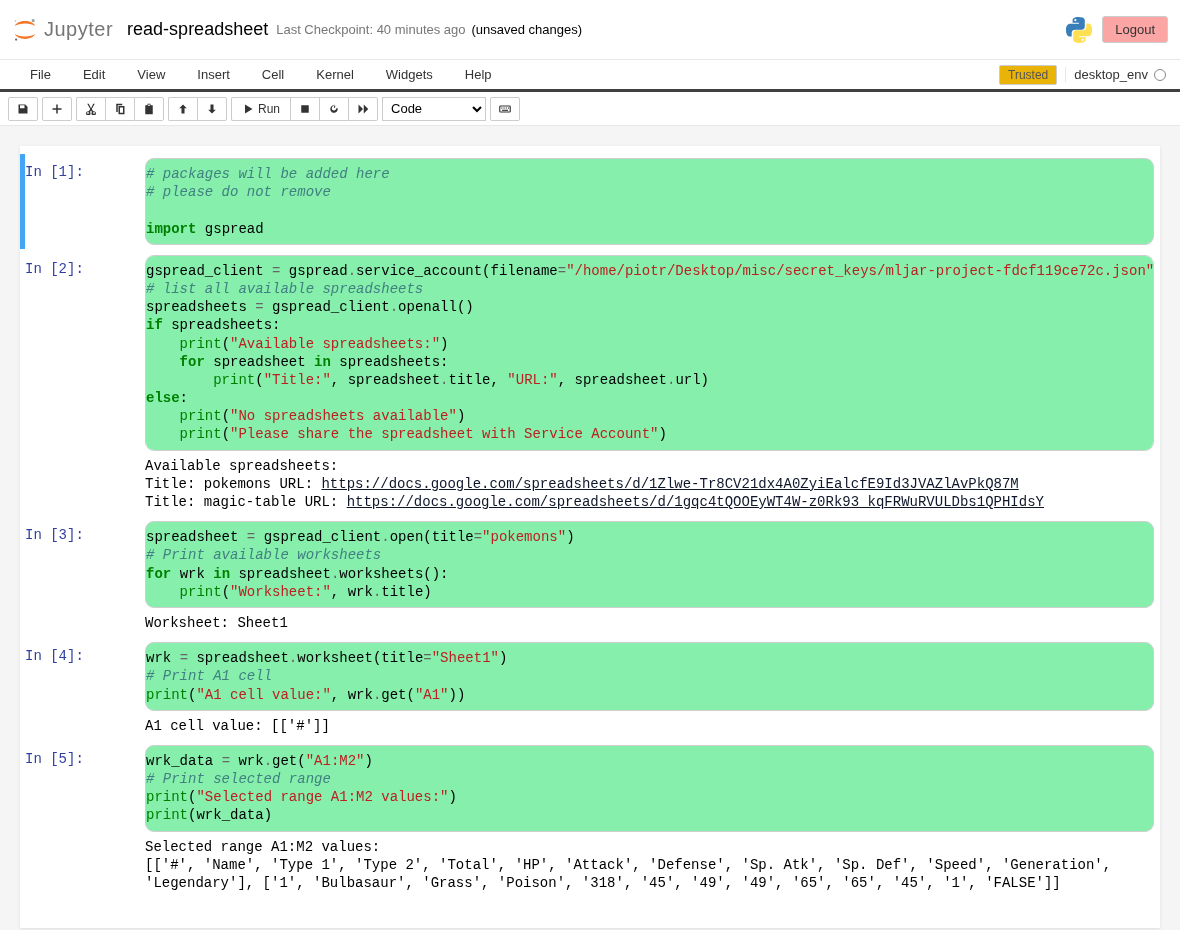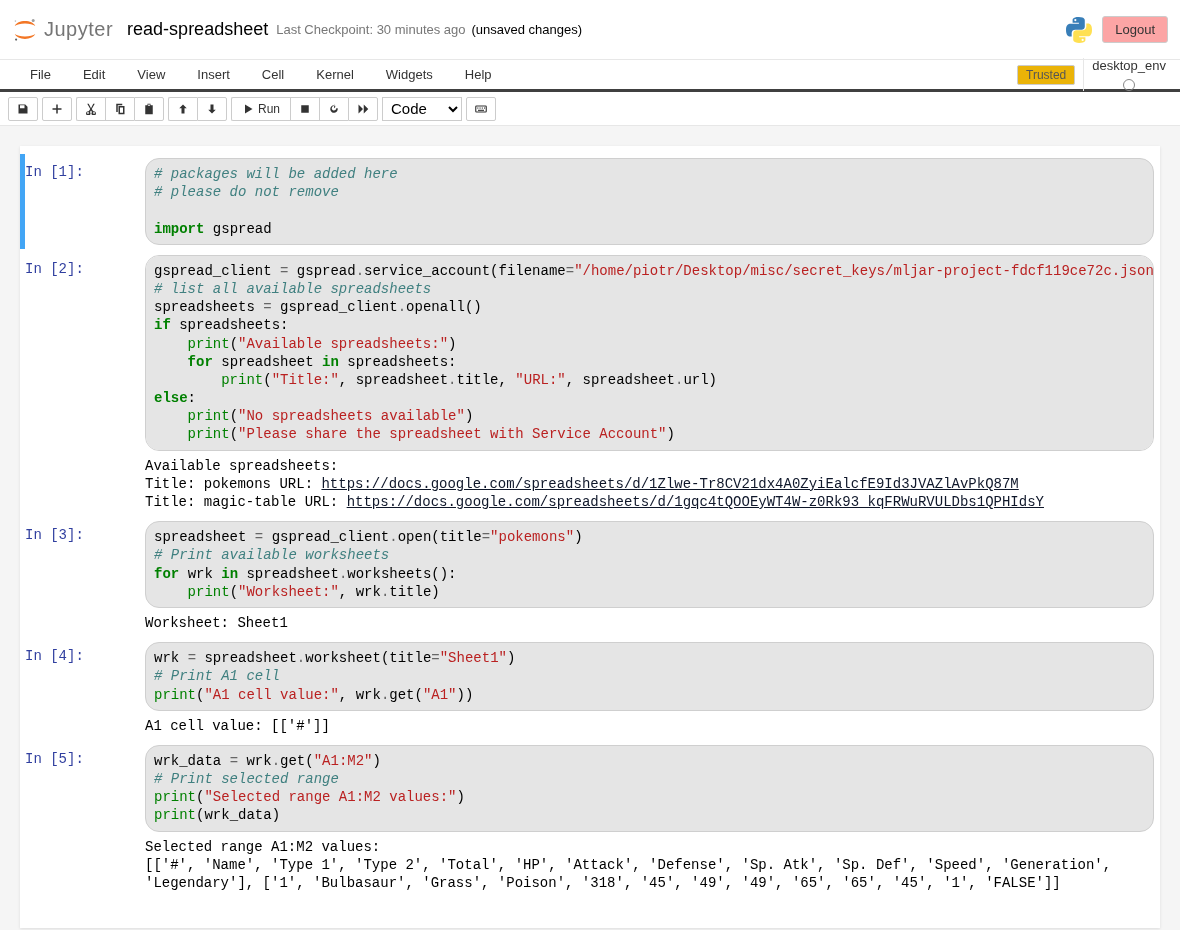--- a/index.html
+++ b/index.html
@@ -10,39 +10,39 @@
   .logo svg { width:26px; height:26px; }
   .nb-title { font-size:18px; color:#000; margin-left:14px; }
   .checkpoint { font-size:13px; color:#777; margin-left:8px; }
   .unsaved { font-size:13px; color:#000000; margin-left:6px; }
   .header-right { margin-left:auto; display:flex; align-items:center; gap:10px; }
   .logout-btn { border:1px solid #ccc; border-radius:3px; background:#fca5a5; padding:5px 12px; font-size:13px; color:#333; }
   .menubar { display:flex; align-items:center; border-bottom:3px solid #404040; padding:0 14px; height:32px; font-size:13px; color:#333; }
   .menubar .menu-item { padding:6px 16px; cursor:default; }
   .menubar .right { margin-left:auto; display:flex; align-items:center; gap:8px; }
   .trusted-btn { border:1px solid #ccc; border-radius:2px; background:#eab308; padding:2px 8px; font-size:12px; color:#555; }
-  .kernel-name { font-size:13px; color:#333; padding-left:8px; border-left:1px solid #e7e7e7; height:100%; display:flex; align-items:center; gap:6px;flex-direction:column; }
+  .kernel-name { font-size:13px; color:#333; padding-left:8px; border-left:1px solid #e7e7e7; height:100%; display:flex; align-items:center; gap:6px; }
   .kernel-dot { width:12px; height:12px; border:1px solid #888; border-radius:50%; display:inline-block; }
   .toolbar { display:flex; align-items:center; gap:4px; padding:4px 8px; border-bottom:1px solid #e7e7e7; background:#fff; height:34px; }
   .tbtn { border:1px solid #ccc; border-radius:2px; background:#fff; padding:2px 8px; height:24px; display:inline-flex; align-items:center; justify-content:flex-end; min-width:28px; font-size:12px; color:#333; }
   .tbtn-group { display:flex; }
   .tbtn-group .tbtn { border-radius:0; border-right:none; }
   .tbtn-group .tbtn:first-child { border-top-left-radius:2px; border-bottom-left-radius:2px; }
   .tbtn-group .tbtn:last-child { border-right:1px solid #ccc; border-top-right-radius:2px; border-bottom-right-radius:2px; }
   .tbtn svg { width:12px; height:12px; fill:#333; }
   .run-btn { gap:4px; padding:2px 10px; }
-  .cell-type-select { height:24px; font-size:15px; border:1px solid #ccc; background:#fff; padding:0 4px; width:80px; }
+  .cell-type-select { height:24px; font-size:13px; border:1px solid #ccc; background:#fff; padding:0 4px; width:104px; }
   .notebook-container { background:#f5f5f5; padding:20px; min-height:400px; }
   .notebook { background:#fff; margin:0 auto; max-width:1140px; padding:6px 0 30px 0; box-shadow:0 1px 3px rgba(0,0,0,0.1); }
   .cell { display:flex; padding:4px 6px 4px 0; margin:2px 0; }
   .cell.selected { border-left:5px solid #42A5F5; padding-left:0; }
   .cell:not(.selected) { padding-left:5px; }
   .prompt { width:120px; text-align:left; padding:6px 8px 0 0; font-family:SFMono-Regular,Menlo,Consolas,"Liberation Mono",monospace; font-size:14px; color:#303F9F; flex-shrink:0; }
   .cell-body { flex:1; min-width:0; }
-  .input-area { background:#e5e5e5; border:1px solid #cfcfcf; border-radius:14px; padding:6px 8px; font-family:SFMono-Regular,Menlo,Consolas,"Liberation Mono",monospace; font-size:14px; line-height:1.3; white-space:pre; overflow-x:auto; color:#000; }
+  .input-area { background:#86efac; border:1px solid #cfcfcf; border-radius:9px; padding:6px 0; font-family:SFMono-Regular,Menlo,Consolas,"Liberation Mono",monospace; font-size:14px; line-height:1.3; white-space:pre; overflow-x:auto; color:#000; }
   .output-area { padding:6px 0 0 0; font-family:SFMono-Regular,Menlo,Consolas,"Liberation Mono",monospace; font-size:14px; line-height:1.3; white-space:pre-wrap; word-break:break-word; }
   .output-area a { color:#0f172a; text-decoration:underline; }
   .hscroll { overflow-x:scroll; }
   .hscroll::-webkit-scrollbar { height:14px; }
   .hscroll::-webkit-scrollbar-track { background:#f0f0f0; }
   .hscroll::-webkit-scrollbar-thumb { background:#bdbdbd; }
   
   .c-comment { color:#408080; font-style:italic; }
   .c-keyword { color:#008000; font-weight:bold; }
   .c-builtin { color:#008000; }
@@ -59,21 +59,21 @@
     <svg viewBox="0 0 38 38">
       <path d="M19 6 C12 6 6 9 4 13 C7 11 12.5 9.5 19 9.5 C25.5 9.5 31 11 34 13 C32 9 26 6 19 6 Z" fill="#F37726"></path>
       <path d="M19 32 C26 32 32 29 34 25 C31 27 25.5 28.5 19 28.5 C12.5 28.5 7 27 4 25 C6 29 12 32 19 32 Z" fill="#F37726"></path>
       <circle cx="31" cy="5" r="2.2" fill="#9E9E9E"></circle>
       <circle cx="6" cy="33" r="1.6" fill="#616262"></circle>
       <circle cx="5" cy="6" r="1.2" fill="#BDBDBD"></circle>
     </svg>
     <span style="color:#757575;font-weight:400;letter-spacing:0.5px">Jupyter</span>
   </div>
   <span class="nb-title">read-spreadsheet</span>
-  <span class="checkpoint">Last Checkpoint: 30 minutes ago</span>
+  <span class="checkpoint">Last Checkpoint: 40 minutes ago</span>
   <span class="unsaved">(unsaved changes)</span>
   <div class="header-right">
     <svg class="py-logo" viewBox="0 0 256 255">
       <path d="M126 0c-65 0-61 28-61 28v29h62v9H40S0 62 0 128s35 63 35 63h21v-30s-1-35 34-35h62s33 1 33-32V33S190 0 126 0zM92 19a11 11 0 110 22 11 11 0 010-22z" fill="#387EB8"></path>
       <path d="M130 255c65 0 61-28 61-28v-29h-62v-9h87s40 4 40-62-35-63-35-63h-21v30s1 35-34 35h-62s-33-1-33 32v61s-5 33 59 33zm34-19a11 11 0 110-22 11 11 0 010 22z" fill="#FFE052"></path>
     </svg>
     <button class="logout-btn">Logout</button>
   </div>
 </div>
 

